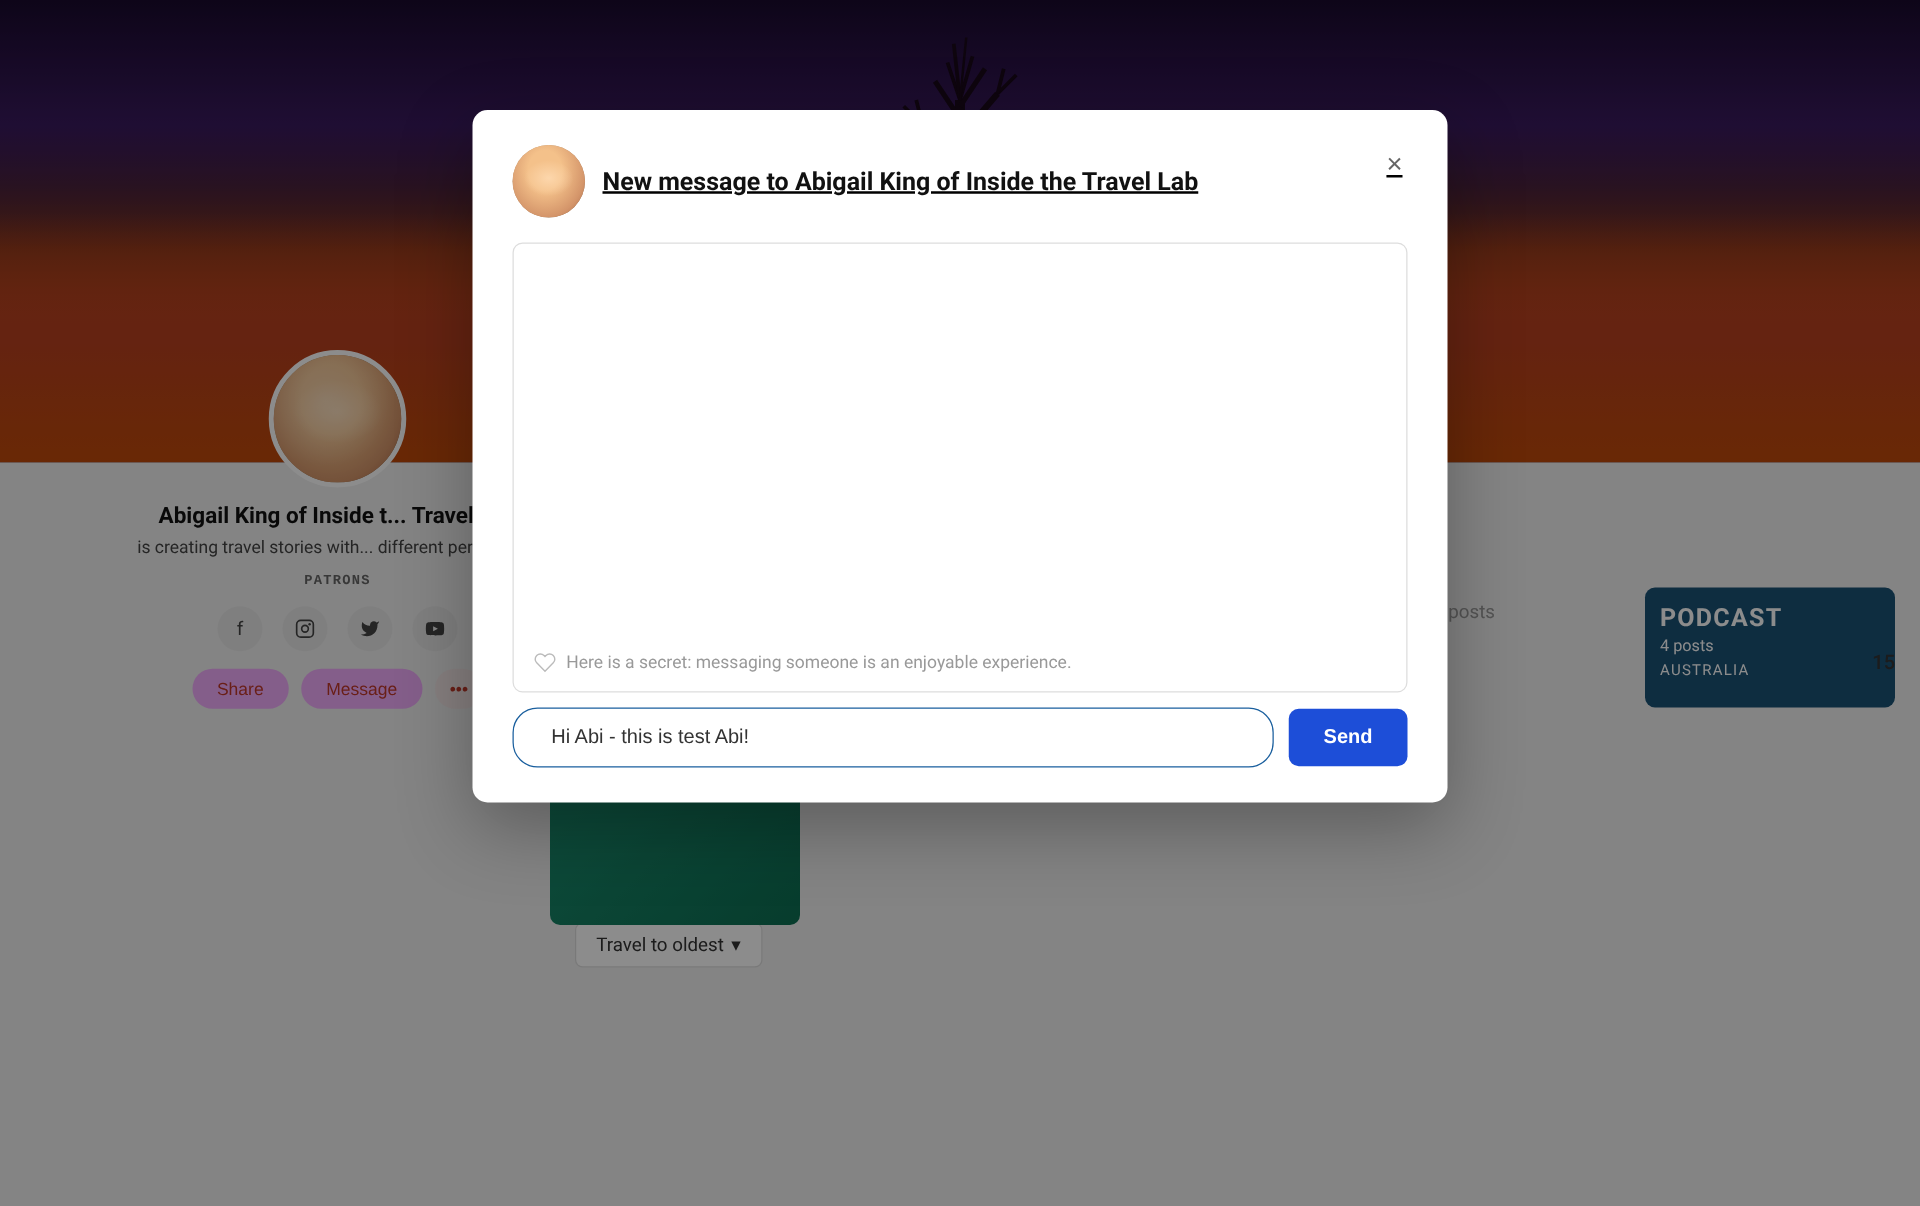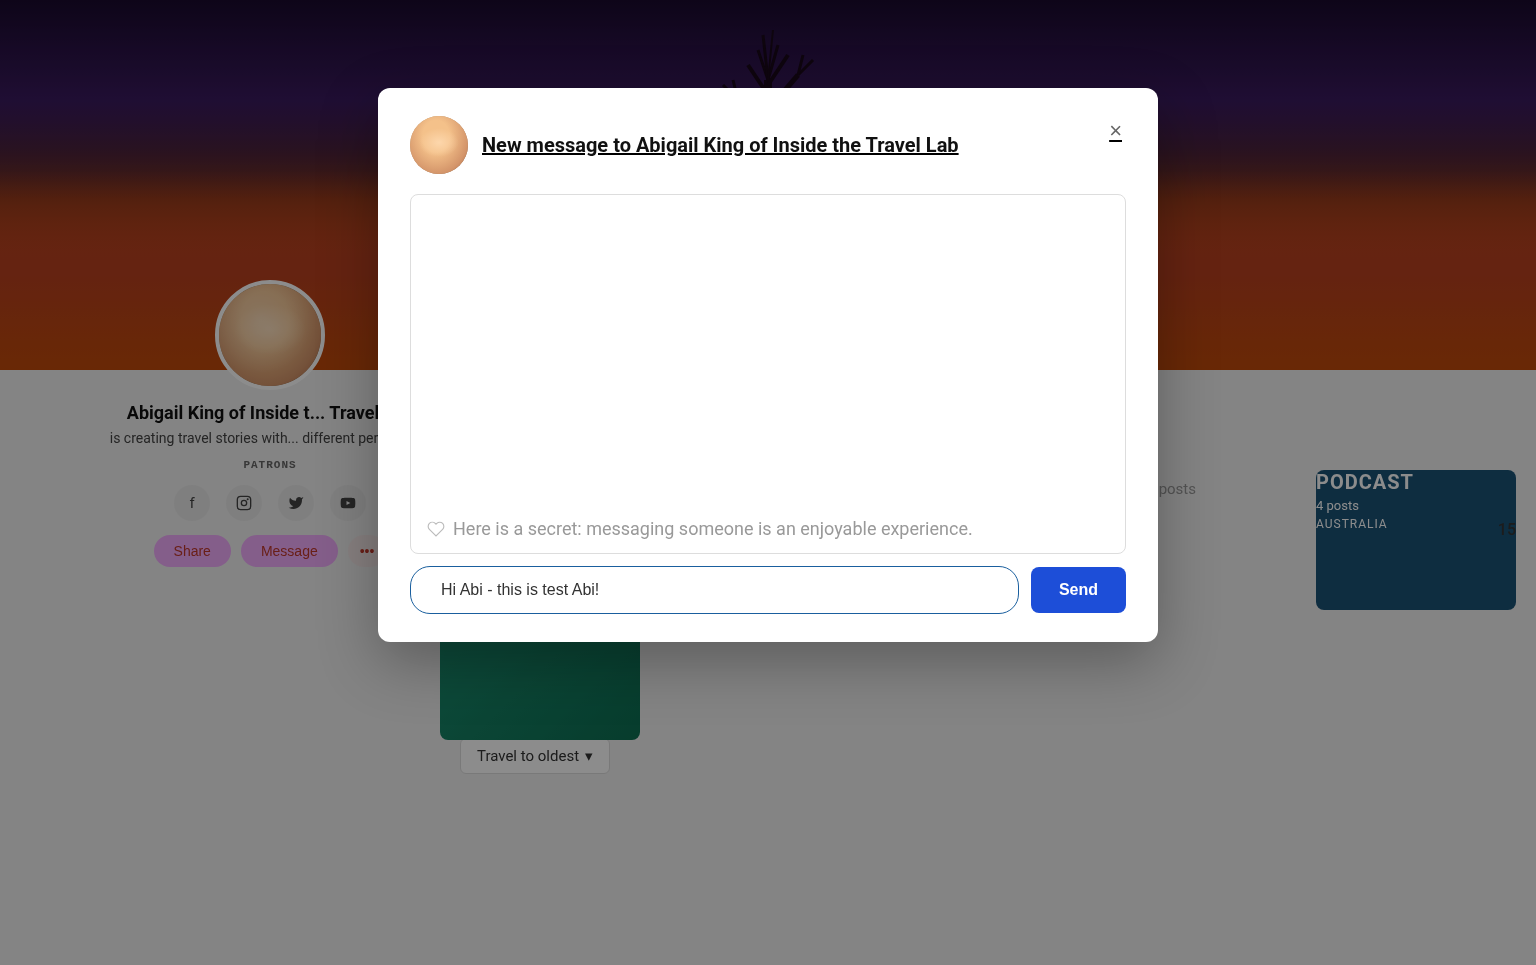--- a/index.html
+++ b/index.html
@@ -174,25 +174,26 @@
       font-size: 15px;
       cursor: pointer;
     }
 
     
     .podcast-card {
       position: absolute;
       top: 470px;
       right: 20px;
       width: 200px;
-      height: 140px;
+      height: 96px;
       background: #1a5276;
       border-radius: 8px;
       overflow: hidden;
       color: #fff;
+      padding: 12px;
     }
 
     .podcast-label {
       font-size: 20px;
       font-weight: 700;
       letter-spacing: 1px;
     }
 
     .podcast-posts {
       font-size: 13px;
@@ -286,21 +287,21 @@
       padding: 16px;
       position: relative;
       margin-bottom: 12px;
     }
 
     .modal-hint {
       display: flex;
       align-items: center;
       gap: 8px;
       color: #999;
-      font-size: 18px;
+      font-size: 14px;
       position: absolute;
       bottom: 14px;
       left: 16px;
     }
 
     .modal-input-row {
       display: flex;
       align-items: center;
       gap: 12px;
       margin-top: 8px;

